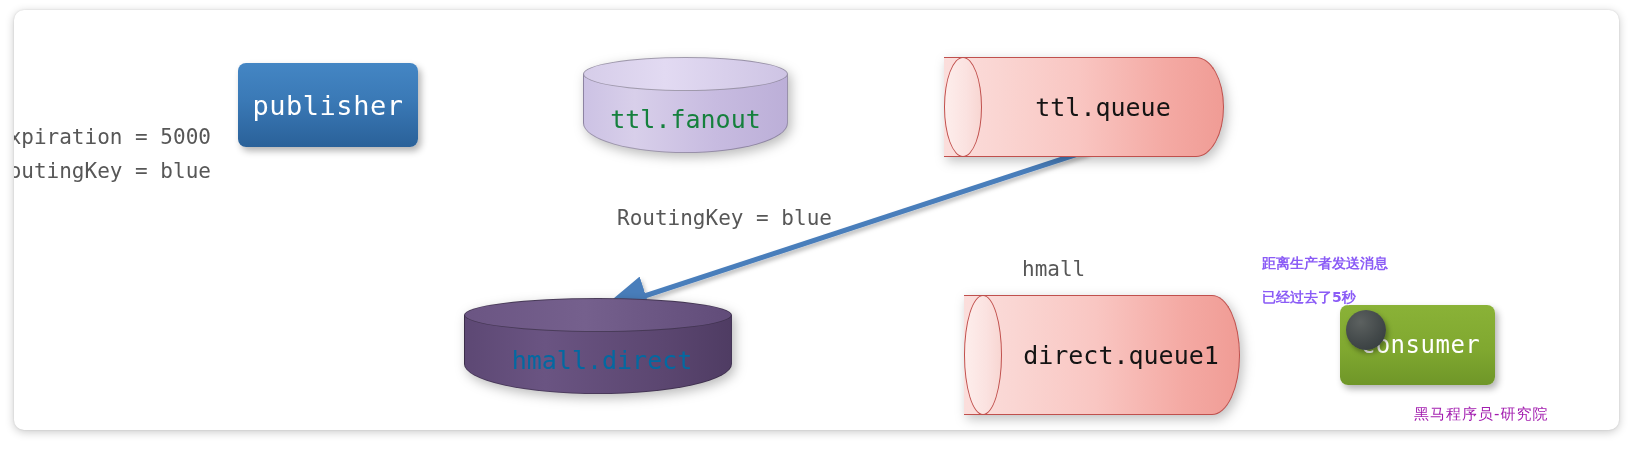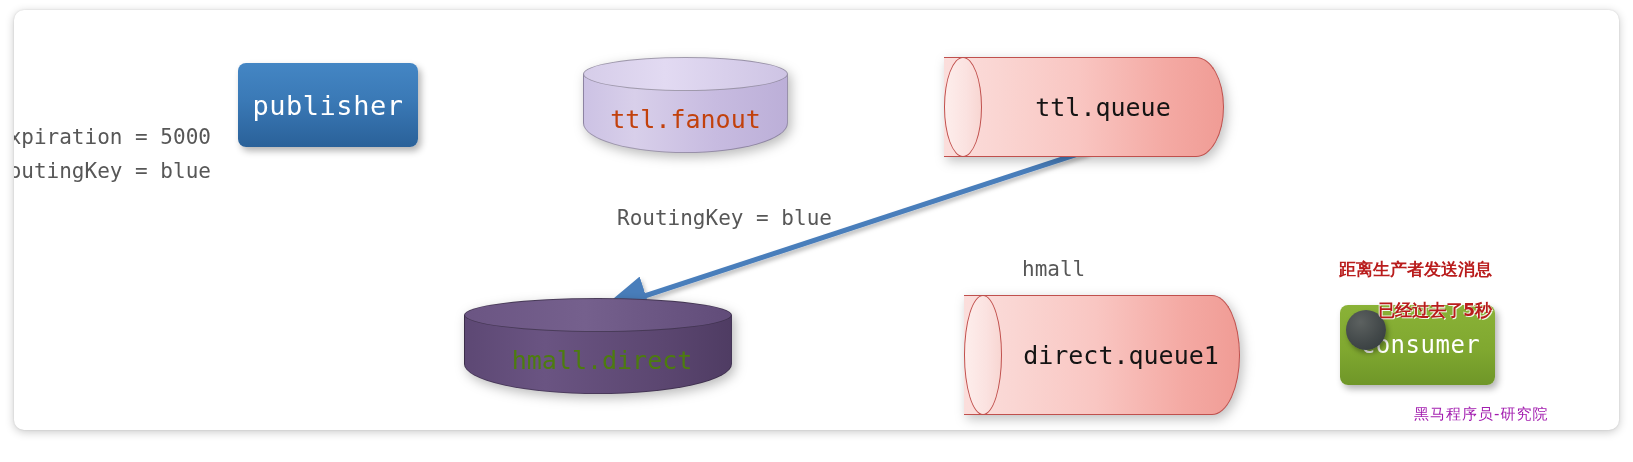--- a/index.html
+++ b/index.html
@@ -62,25 +62,25 @@
     box-sizing: border-box;
   }
   .vcyl .vlabel {
     position: absolute; left: 0; right: 0;
     text-align: center;
     font-size: 25px;
   }
   
   .cyl-fanout .body { background: linear-gradient(90deg,#ccc2e4 0%, #d8cfea 25%, #c7bbe0 65%, #bcafd8 100%); }
   .cyl-fanout .top  { background: linear-gradient(90deg,#d6cde9 0%, #e2daf2 40%, #cec4e4 100%); }
-  .cyl-fanout .vlabel { color: #c2410c; }
+  .cyl-fanout .vlabel { color: #15803d; }
   
   .cyl-direct .body { background: linear-gradient(90deg,#5d4874 0%, #6a5482 30%, #5b4670 75%, #4f3c63 100%); }
   .cyl-direct .top  { background: linear-gradient(90deg,#6b5583 0%, #75608d 45%, #614c79 100%); border-color: rgba(0,0,0,0.35); }
-  .cyl-direct .vlabel { color: #4d7c0f; margin-left: 8px; }
+  .cyl-direct .vlabel { color: #0369a1; margin-left: 8px; }
 
   
   .hcyl { position: absolute; filter: drop-shadow(3px 4px 6px rgba(0,0,0,0.25)); }
   .hcyl .hbody {
     position: absolute; top: 0; bottom: 0; left: 0; right: 0;
     background: linear-gradient(90deg, #fbdedc 0%, #fad6d3 18%, #f9c6c2 48%, #f4a9a3 80%, #f09c95 100%);
     border-top: 1px solid #c0504d;
     border-bottom: 1px solid #c0504d;
     border-right: 1px solid #c0504d;
     border-top-right-radius: 28px 50%;
@@ -102,26 +102,26 @@
   }
 
   
   .arrowsvg { position: absolute; left: 0; top: 0; overflow: visible; }
 
   
   .txt { position: absolute; white-space: pre; }
   .txt-gray { color: #575757; font-size: 21px; }
   .annot {
     position: absolute;
-    color: #b91c1c;
+    color: #8b5cf6;
     font-family: "DejaVu Sans", "Liberation Sans", sans-serif;
-    font-size: 17px;
+    font-size: 14px;
     line-height: 1.22;
     font-weight: 700;
-    text-align: right;
+    text-align: left;
     text-shadow: 1px 1px 0 rgba(255,255,255,0.9), -1px -1px 0 rgba(255,255,255,0.8);
     white-space: pre-line;
   }
   .watermark {
     position: absolute;
     color: #a21caf;
     font-family: "DejaVu Sans", "Liberation Sans", sans-serif;
     font-size: 15px;
     letter-spacing: 1px;
   }

